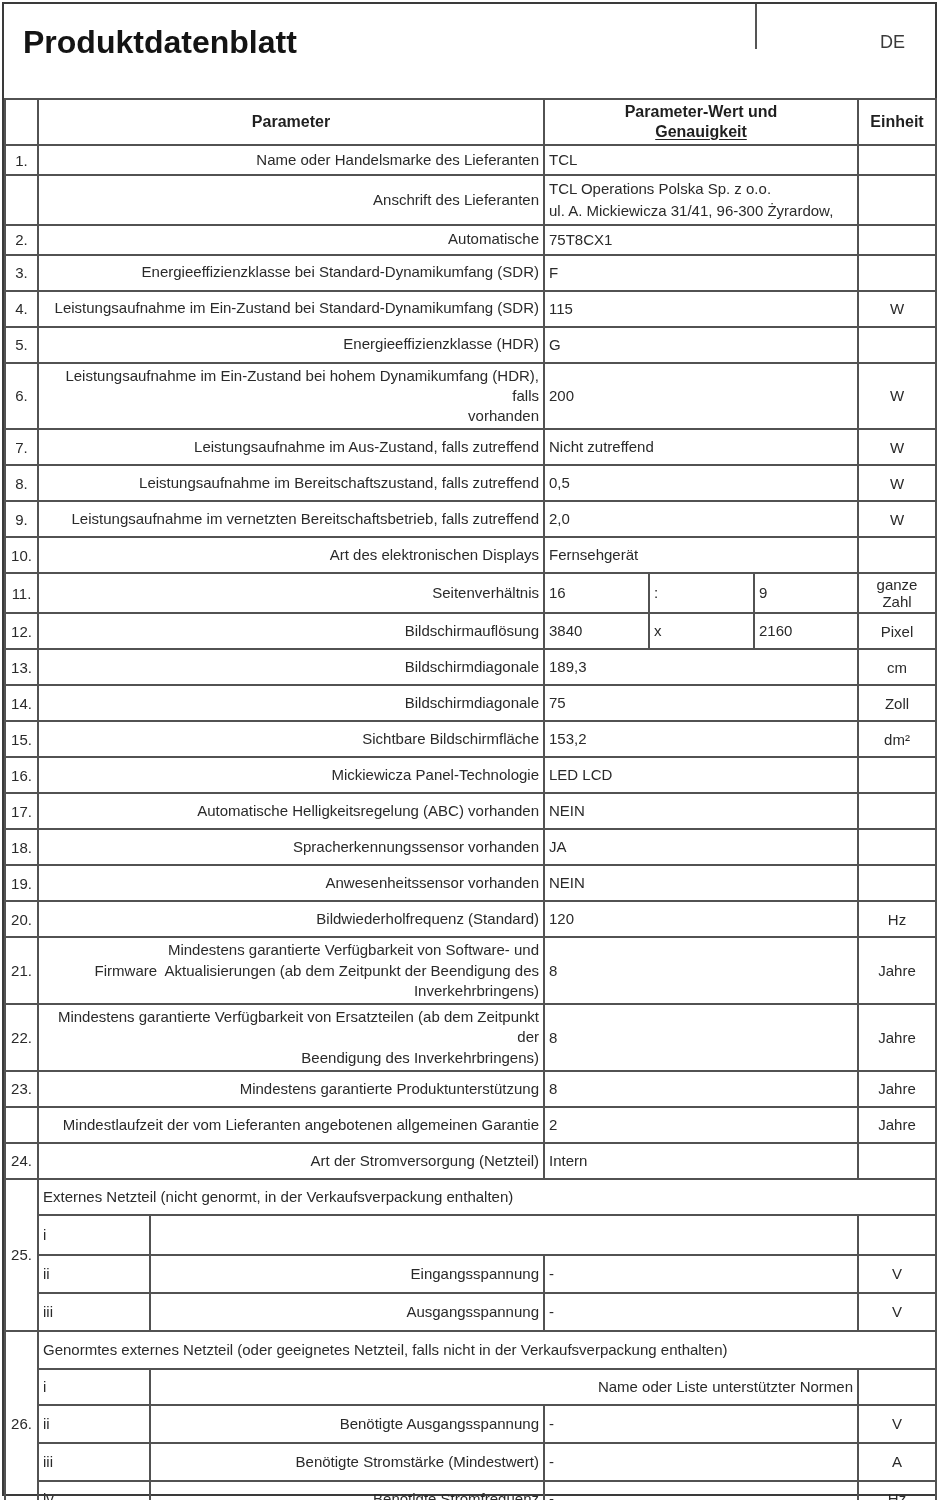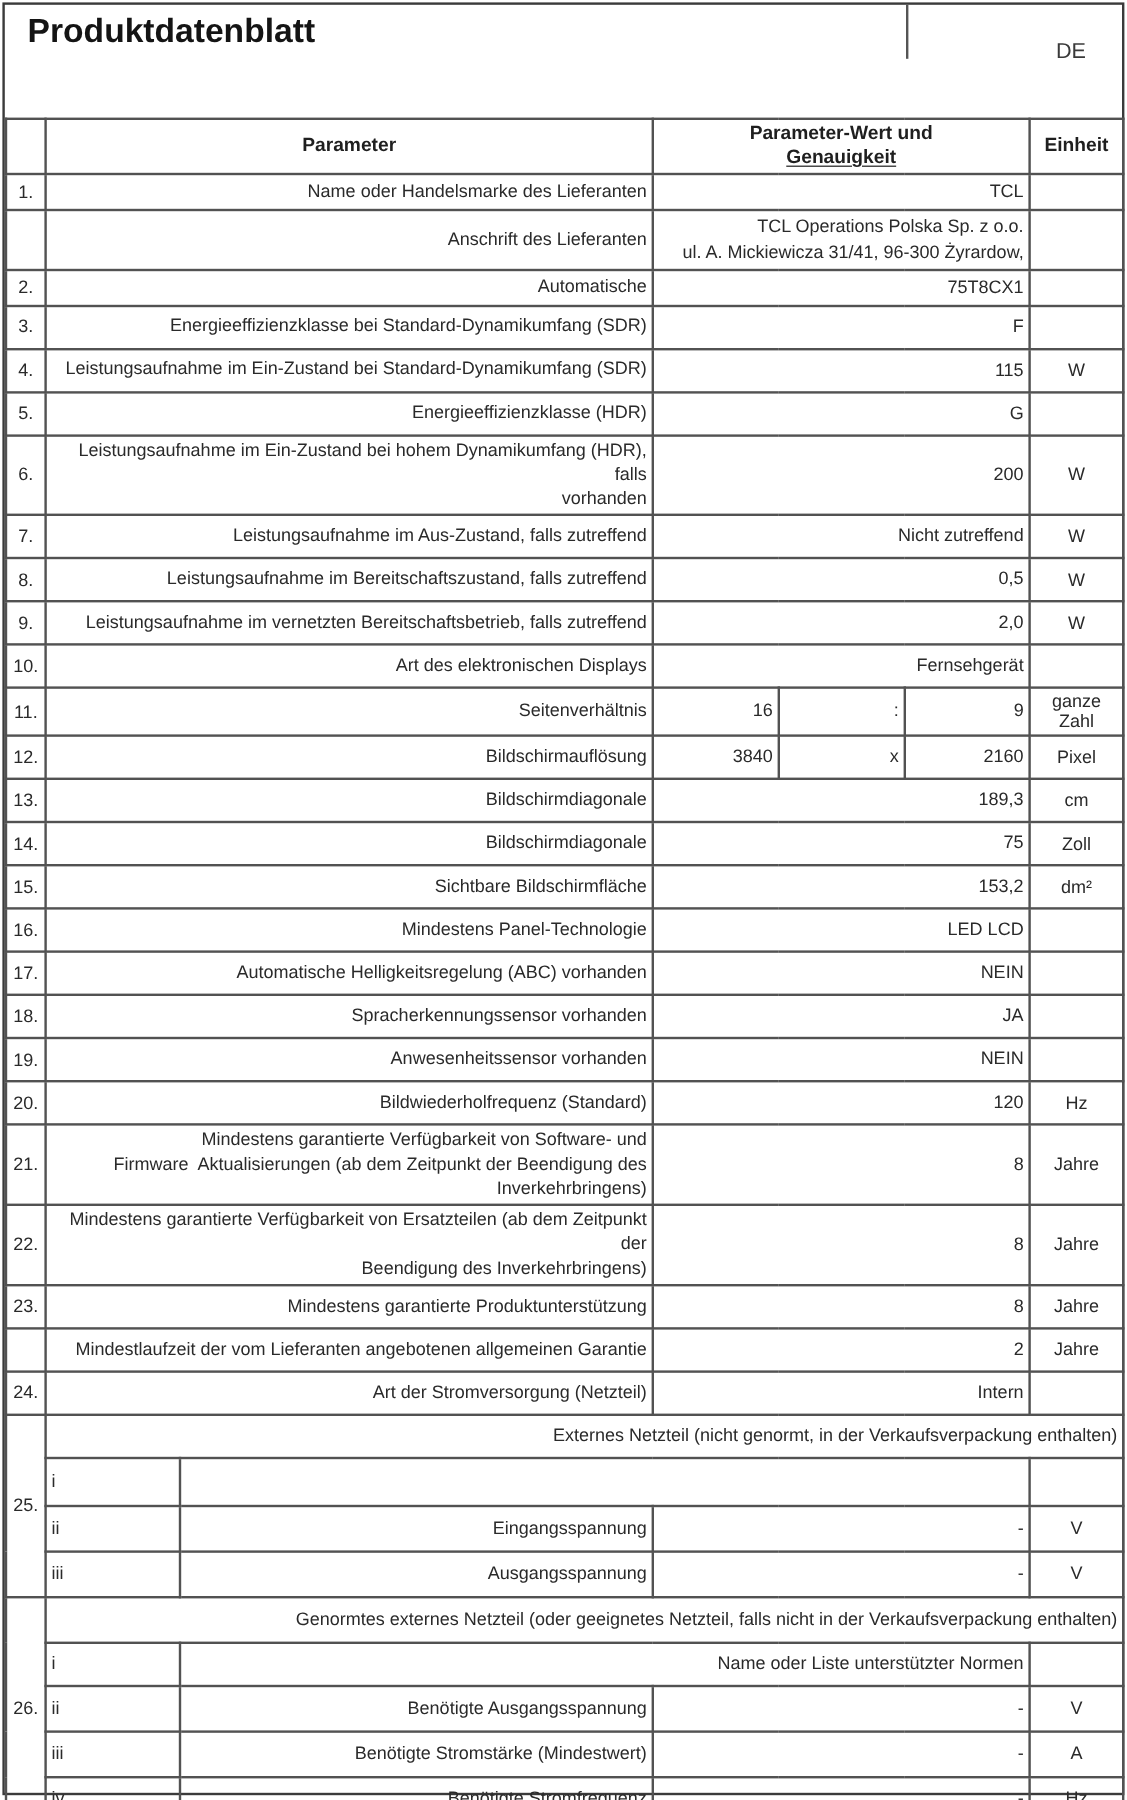--- a/index.html
+++ b/index.html
@@ -7,45 +7,45 @@
     width:939px;height:1500px;overflow:hidden;
     font-family:"Liberation Sans",sans-serif;color:#262626;
   }
   .sheet{
     box-sizing:border-box;width:935px;height:1494px;margin:2px;
     border:2px solid #3a3a3a;background:#fff;position:relative;
   }
   .header{position:relative;height:94px;}
   .de-divider{position:absolute;left:751px;top:0;height:45px;width:0;border-left:2px solid #555;}
   h1.title{
-    margin:0;padding:7px 0 0 19px;font-size:28px;line-height:1.1;
+    margin:0;padding:21px 0 0 19px;font-size:32px;line-height:1.1;
     font-weight:bold;color:#141414;
   }
   .lang{position:absolute;top:28px;right:30px;font-size:18px;color:#3a3a3a;}
   .subtitle{
     margin:5px 0 0 0;padding:0 10px 0 16px;font-size:16px;line-height:1.3;
     color:#2e2e2e;white-space:pre-wrap;
   }
   table.t{
     width:100%;border-collapse:collapse;table-layout:fixed;
     font-size:15px;color:#2a2a2a;
   }
   table.t th,table.t td{
     border:2px solid #525252;vertical-align:middle;
     overflow:hidden;padding:2px 4px;
   }
   table.t th{font-size:16px;font-weight:bold;text-align:center;color:#1f1f1f;line-height:1.25;}
   .ul{text-decoration:underline;text-underline-offset:2px;text-align:right;}
   .numcell{text-align:center;padding:2px 1px;}
   .numtop{vertical-align:top;padding-top:10px;}
   .labelcell{text-align:right;padding:3px 8px;line-height:1.35;white-space:pre-wrap;}
-  .valuecell{text-align:right;line-height:1.45;white-space:pre-wrap;}
+  .valuecell{text-align:left;line-height:1.45;white-space:pre-wrap;}
   .unitcell{text-align:center;}
   .romancell{text-align:left;padding:3px 7px;}
-  .sectioncell{text-align:right;padding:3px 8px;}
+  .sectioncell{text-align:left;padding:3px 8px;}
   tr.h30{height:30px} tr.h36{height:36px} tr.h38{height:38px}
   tr.h40{height:40px} tr.h42{height:42px} tr.h44{height:44px} tr.h55{height:55px}
 </style>
 </head>
 <body>
 
 <div class="sheet">
   <div class="header">
     <div class="de-divider"></div>
     <h1 class="title">Produktdatenblatt</h1>
@@ -184,21 +184,21 @@
 
     <tr class="h36">
       <td class="numcell">15.</td>
       <td class="labelcell" colspan="2">Sichtbare Bildschirmfläche</td>
       <td class="valuecell" colspan="3">153,2</td>
       <td class="unitcell">dm²</td>
     </tr>
 
     <tr class="h36">
       <td class="numcell">16.</td>
-      <td class="labelcell" colspan="2">Mindestens Panel-Technologie</td>
+      <td class="labelcell" colspan="2">Mickiewicza Panel-Technologie</td>
       <td class="valuecell" colspan="3">LED LCD</td>
       <td class="unitcell"></td>
     </tr>
 
     <tr class="h36">
       <td class="numcell">17.</td>
       <td class="labelcell" colspan="2">Automatische Helligkeitsregelung (ABC) vorhanden</td>
       <td class="valuecell" colspan="3">NEIN</td>
       <td class="unitcell"></td>
     </tr>

